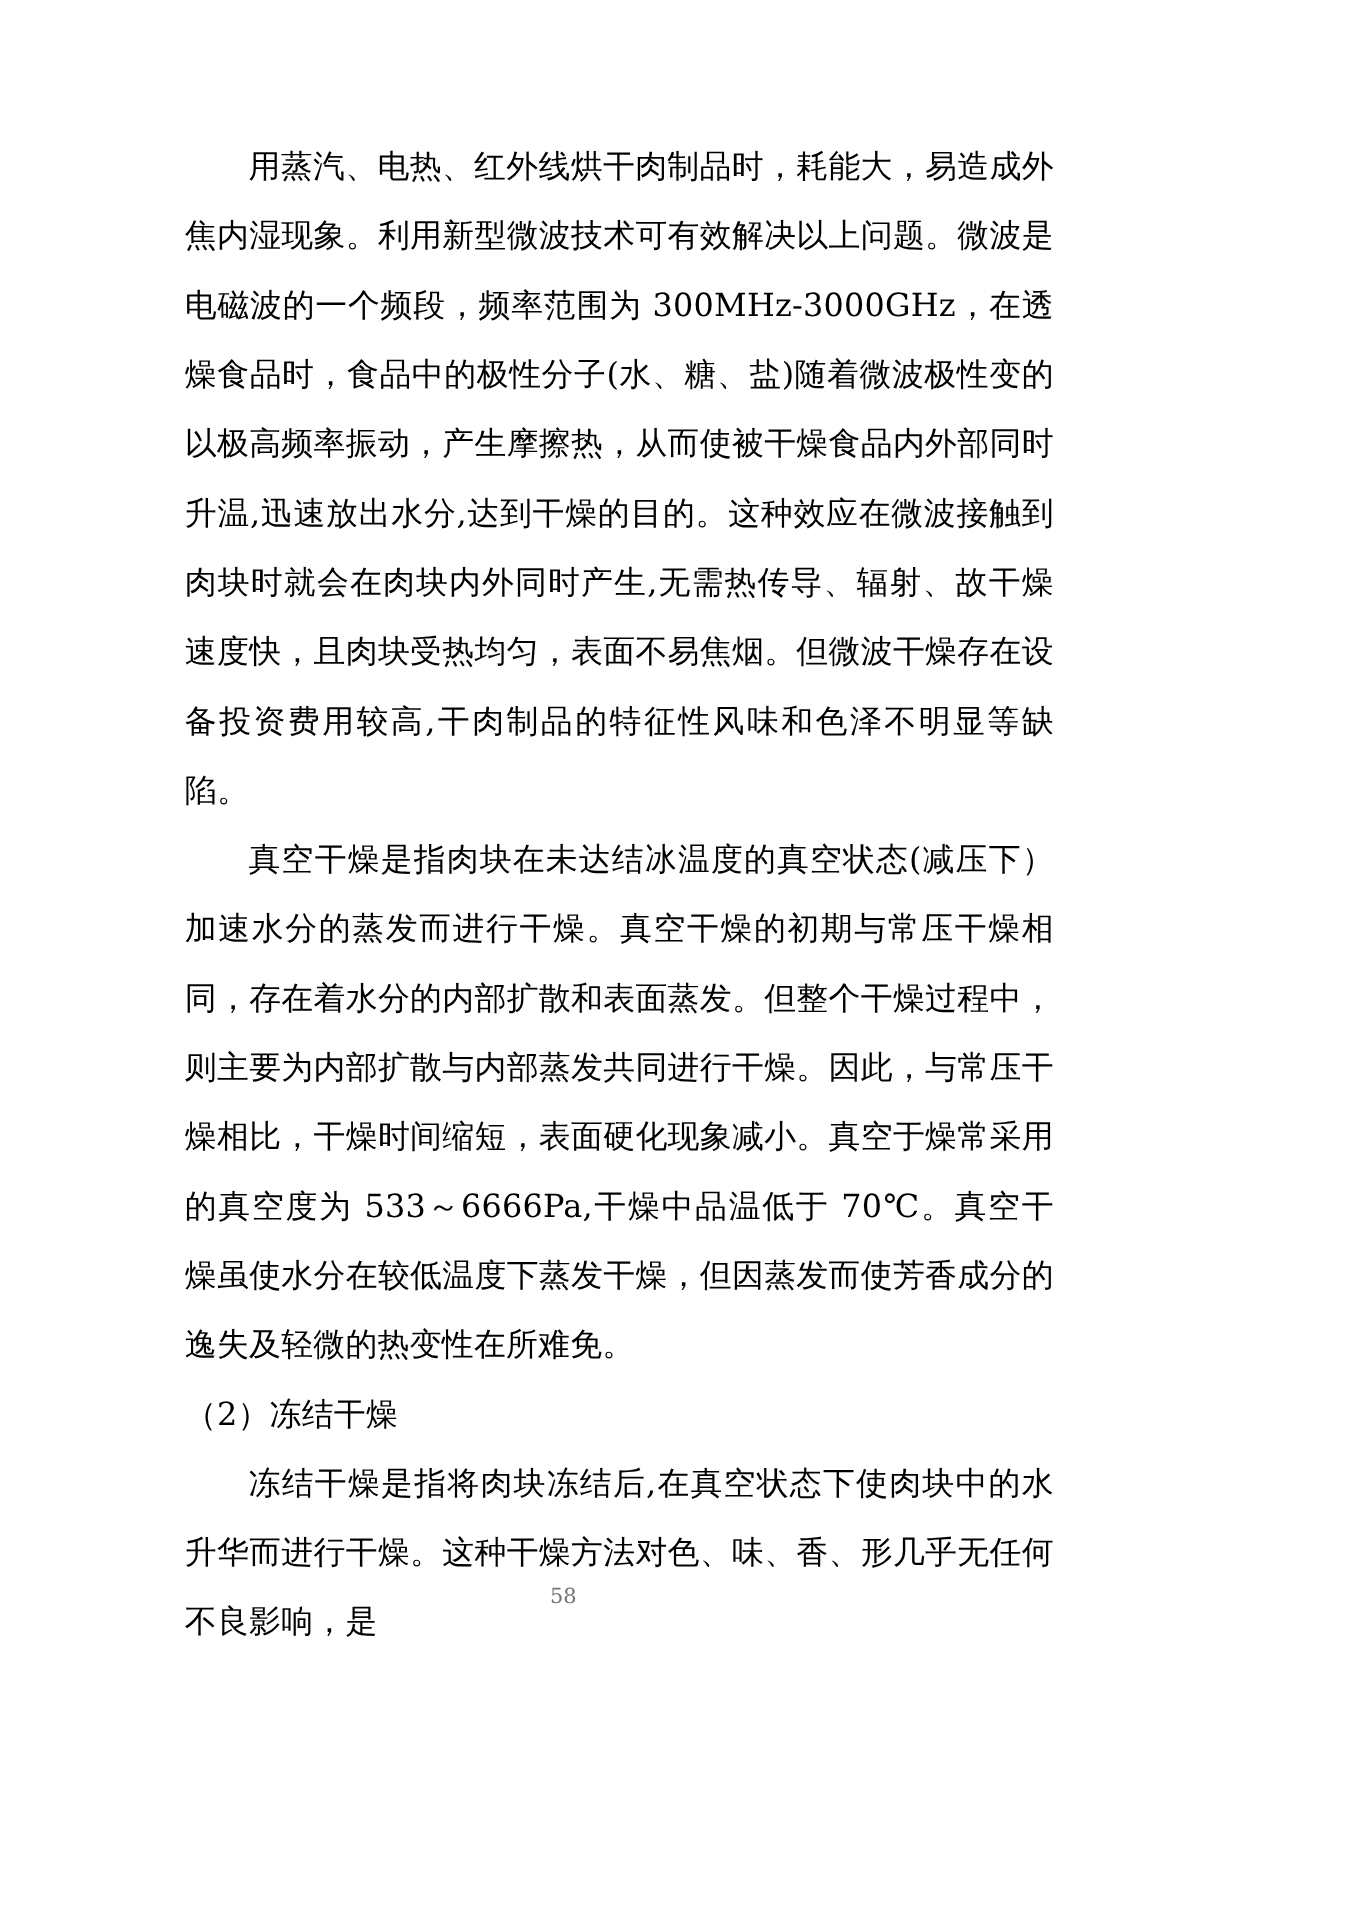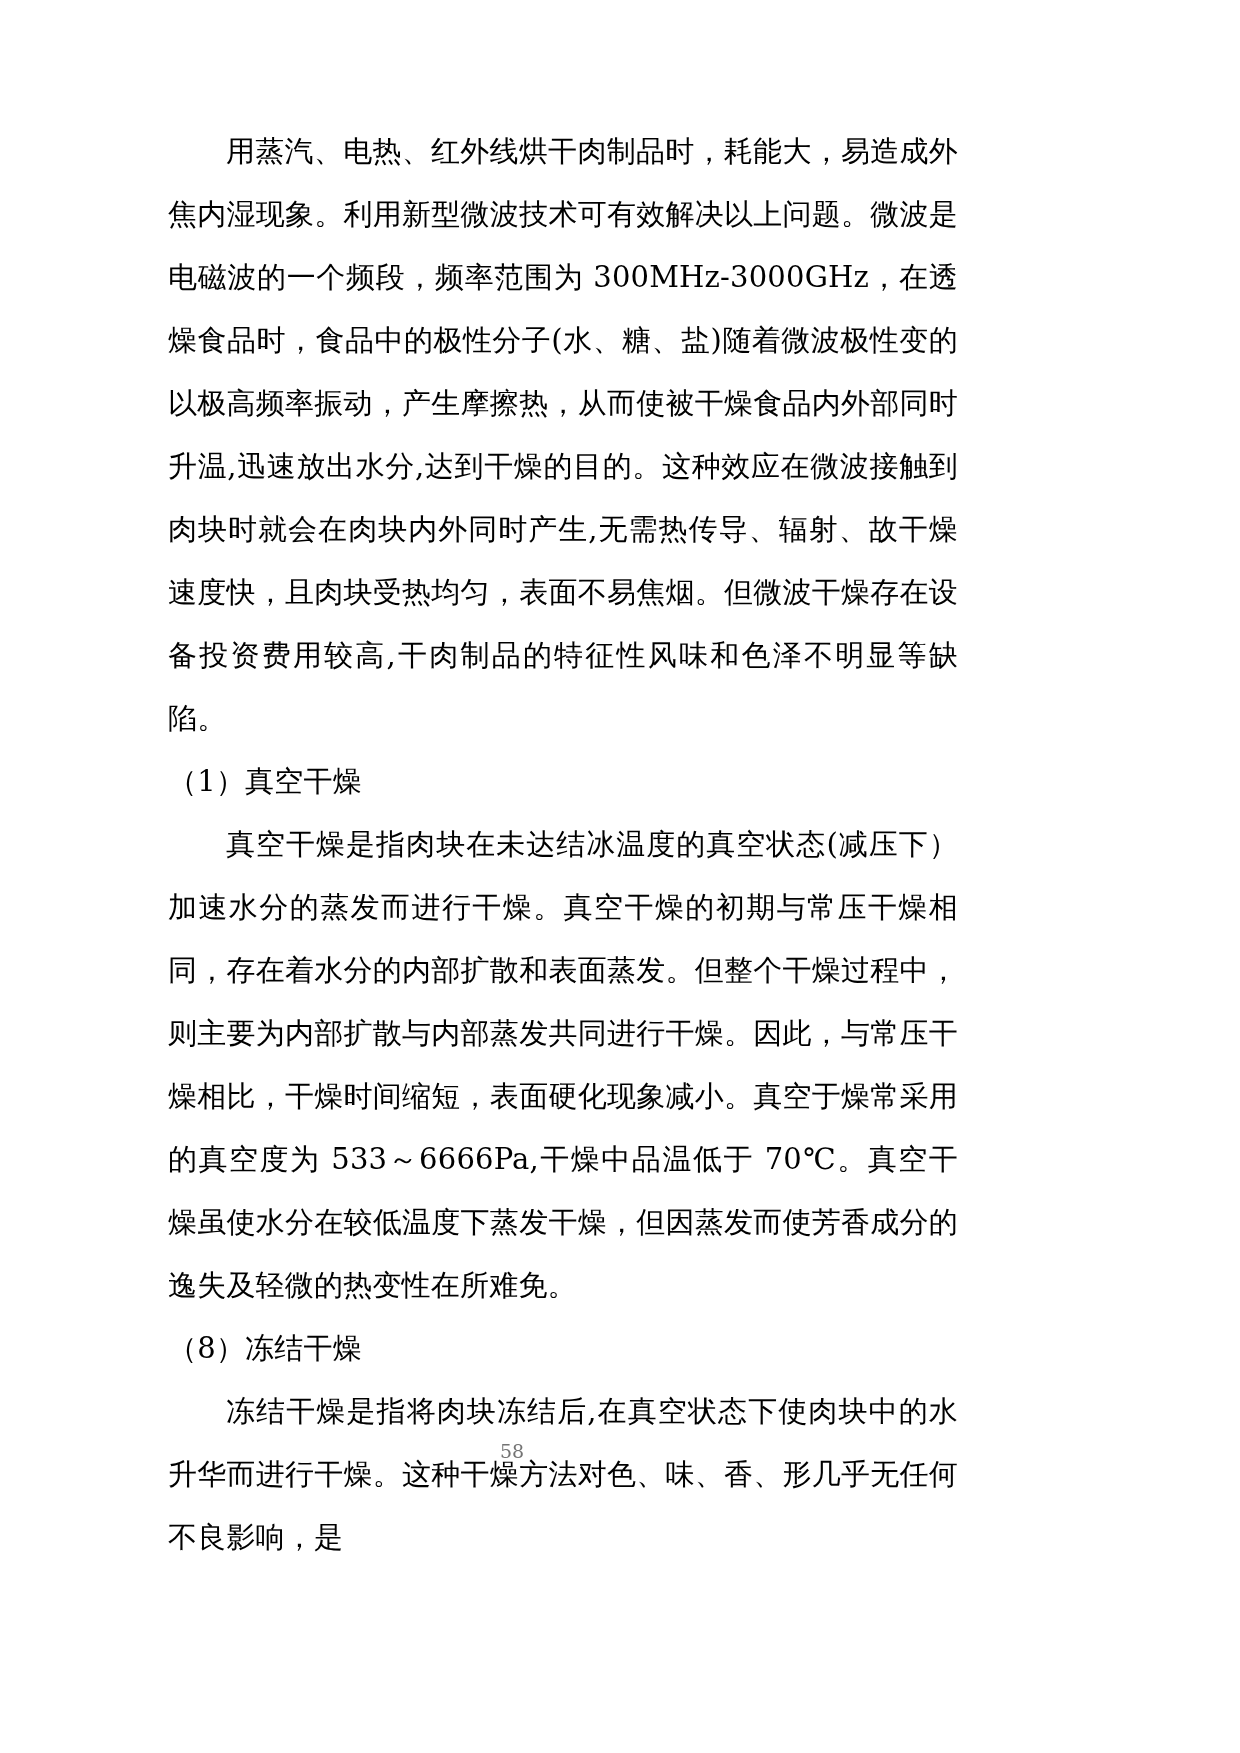--- a/index.html
+++ b/index.html
@@ -47,19 +47,18 @@
     font-family: "DejaVu Serif", serif;
     color: #737373;
   }
 </style>
 </head>
 <body>
 
 <div class="page">
   <div class="content">
     <p class="indent">用蒸汽、电热、红外线烘干肉制品时，耗能大，易造成外焦内湿现象。利用新型微波技术可有效解决以上问题。微波是电磁波的一个频段，频率范围为 300MHz-3000GHz，在透燥食品时，食品中的极性分子(水、糖、盐)随着微波极性变的以极高频率振动，产生摩擦热，从而使被干燥食品内外部同时升温,迅速放出水分,达到干燥的目的。这种效应在微波接触到肉块时就会在肉块内外同时产生,无需热传导、辐射、故干燥速度快，且肉块受热均匀，表面不易焦烟。但微波干燥存在设备投资费用较高,干肉制品的特征性风味和色泽不明显等缺陷。</p>
-    <p class="noindent">（1）真空干燥</p>
     <p class="indent">真空干燥是指肉块在未达结冰温度的真空状态(减压下）加速水分的蒸发而进行干燥。真空干燥的初期与常压干燥相同，存在着水分的内部扩散和表面蒸发。但整个干燥过程中，则主要为内部扩散与内部蒸发共同进行干燥。因此，与常压干燥相比，干燥时间缩短，表面硬化现象减小。真空于燥常采用的真空度为 533～6666Pa,干燥中品温低于 70℃。真空干燥虽使水分在较低温度下蒸发干燥，但因蒸发而使芳香成分的逸失及轻微的热变性在所难免。</p>
-    <p class="noindent">（8）冻结干燥</p>
+    <p class="noindent">（2）冻结干燥</p>
     <p class="indent">冻结干燥是指将肉块冻结后,在真空状态下使肉块中的水升华而进行干燥。这种干燥方法对色、味、香、形几乎无任何不良影响，是</p>
   </div>
   <div class="pagenum">58</div>
 </div>
 
 </body></html>

